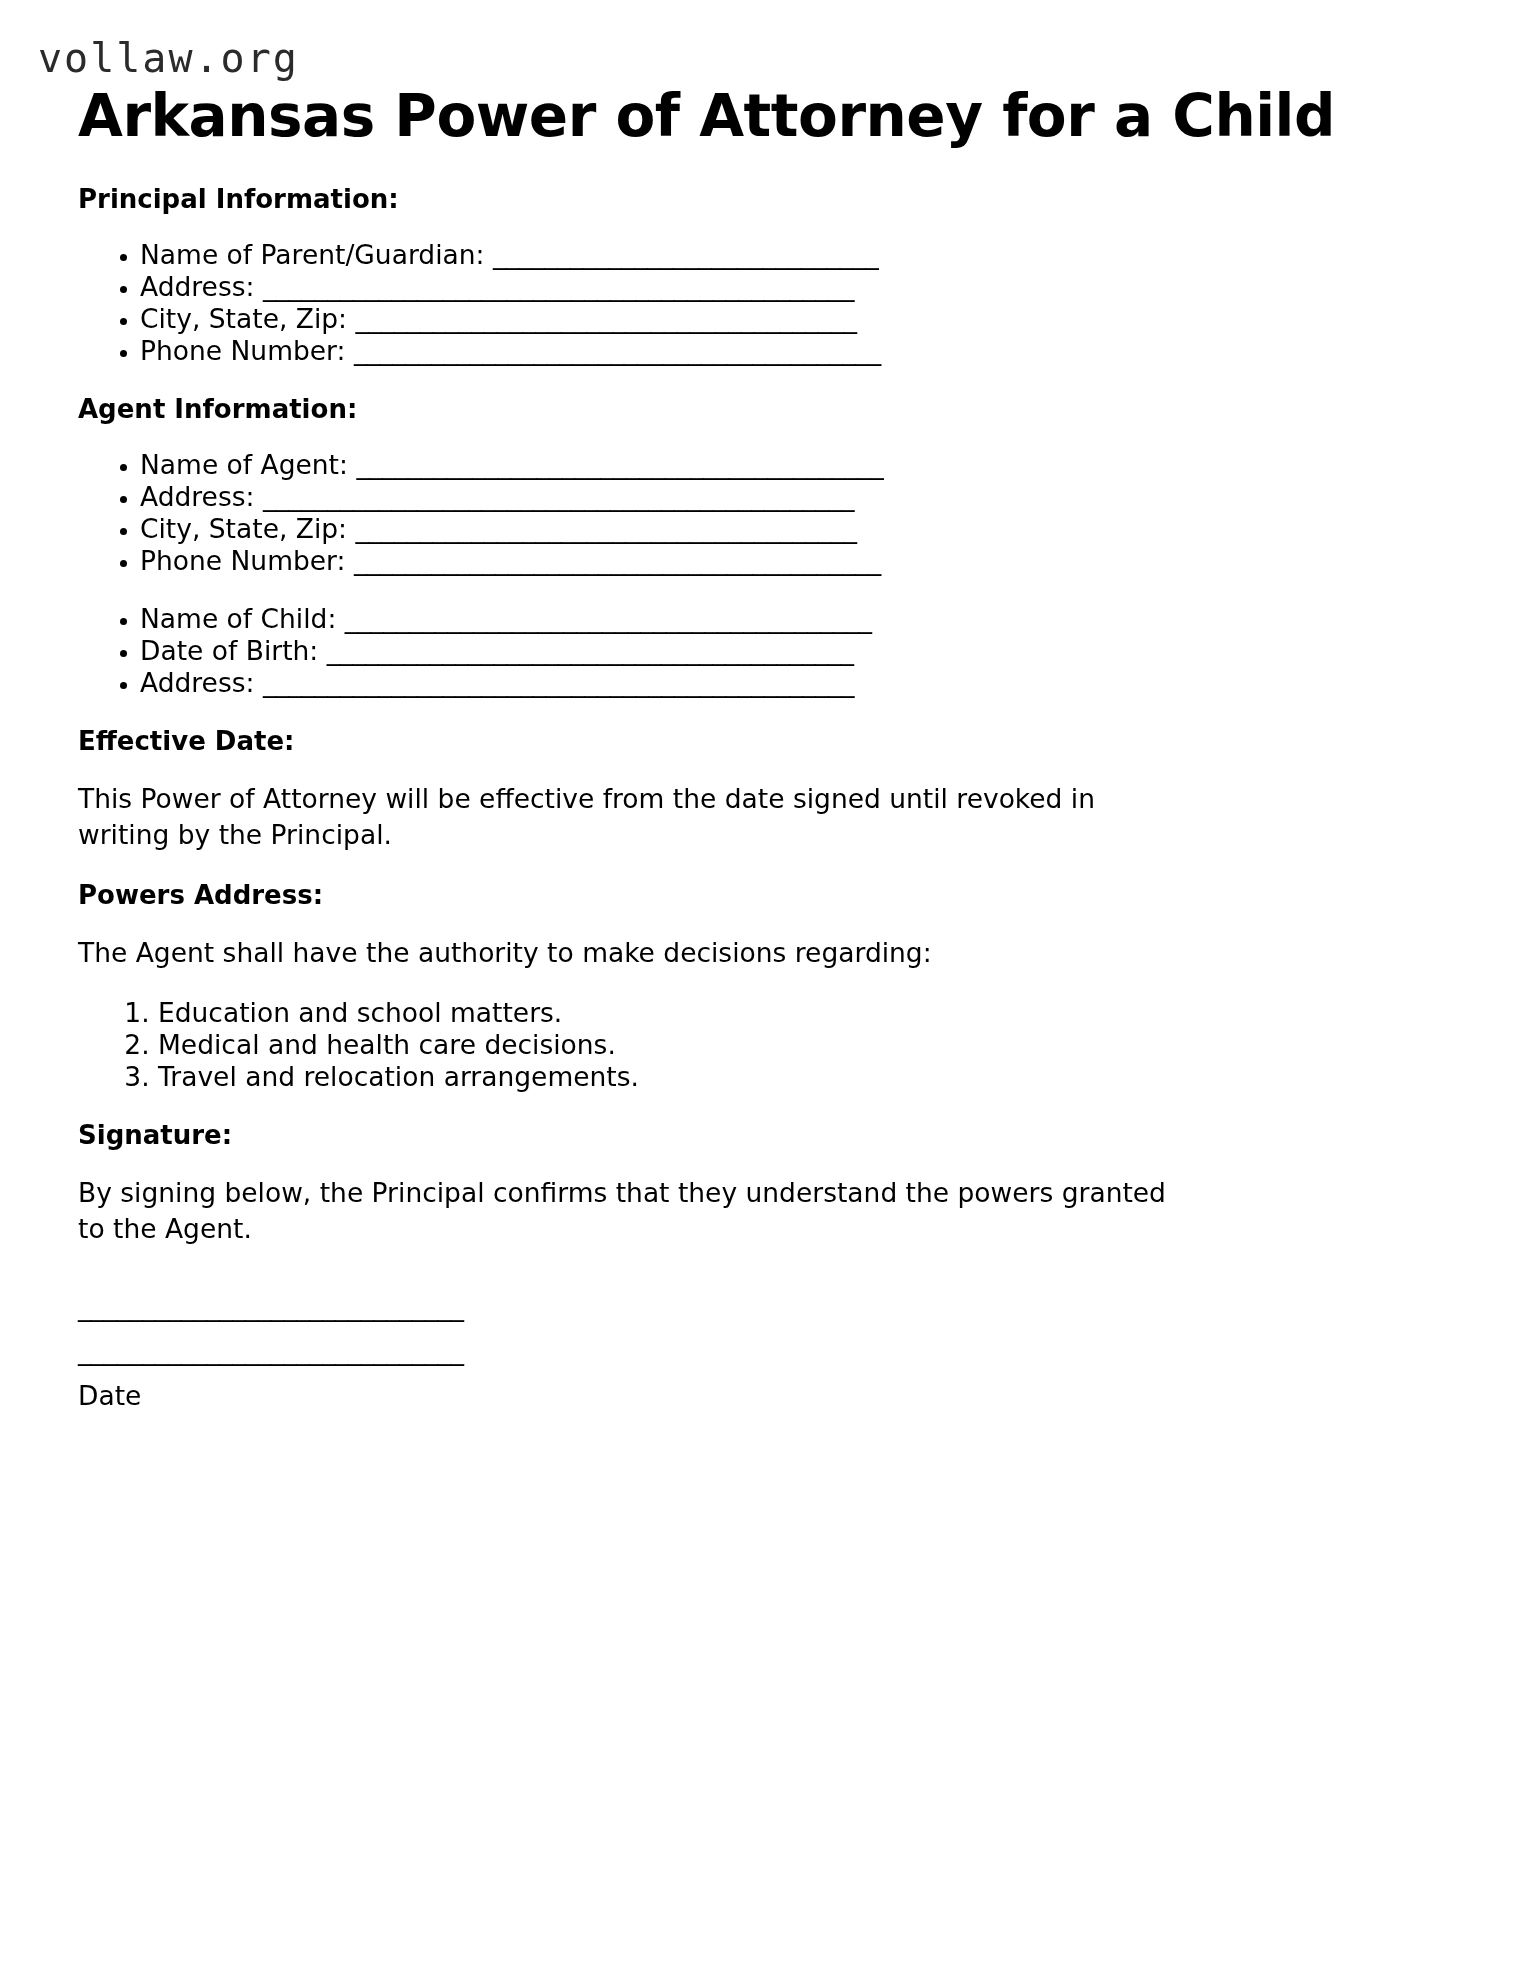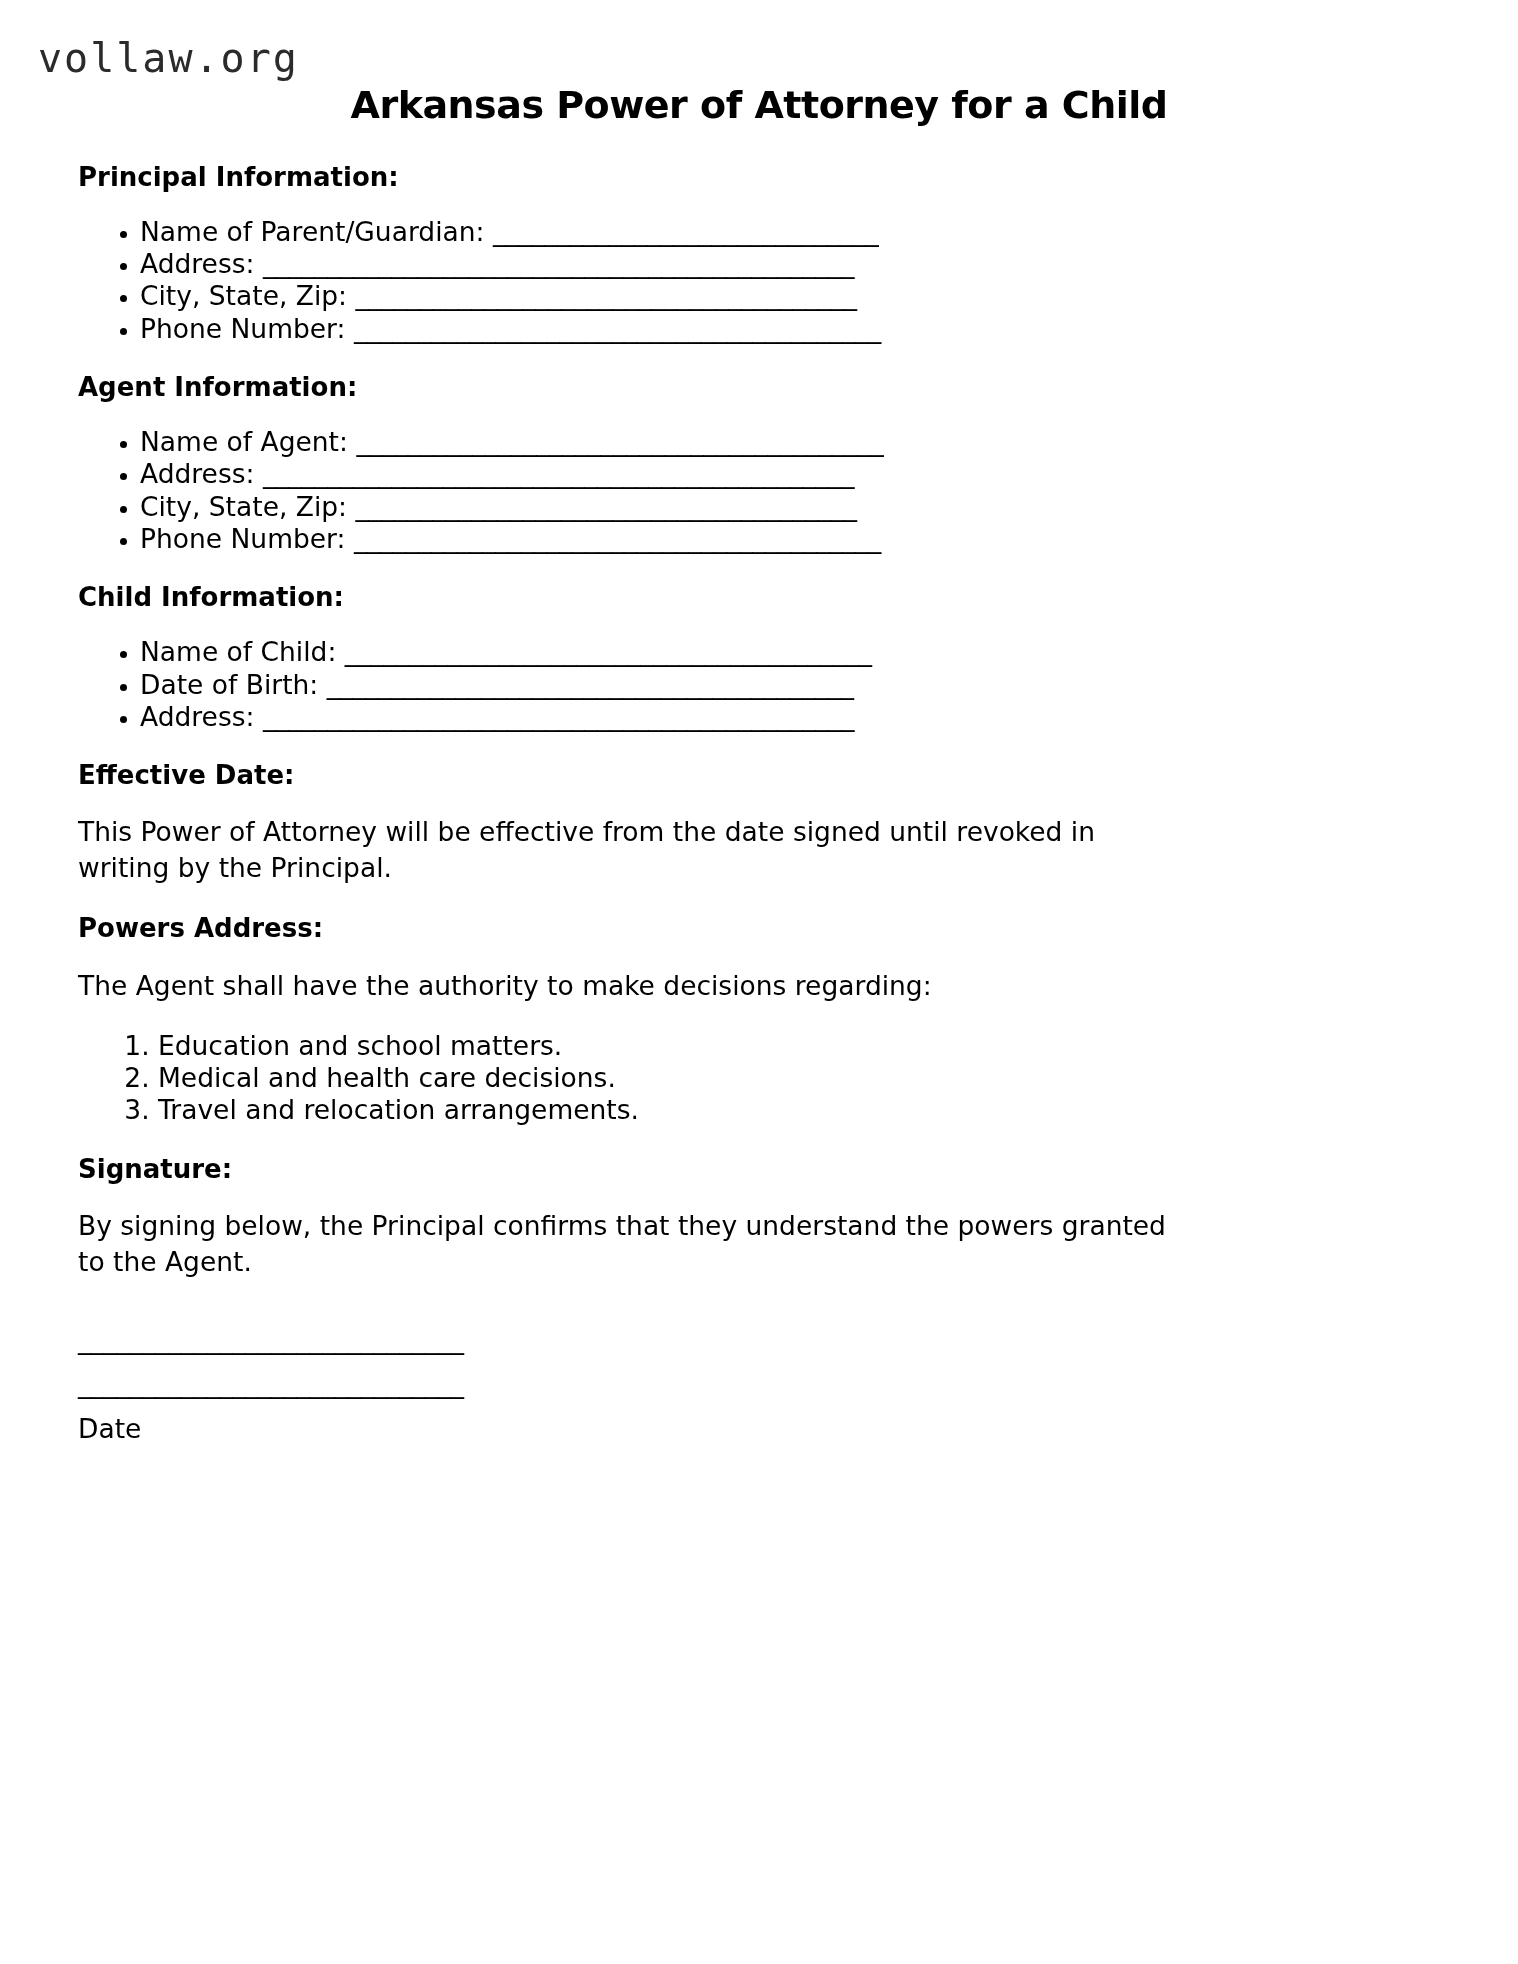--- a/index.html
+++ b/index.html
@@ -31,27 +31,26 @@
     font-size: 40px;
     letter-spacing: 2px;
     color: #2b2b2b;
     line-height: 1.0;
     margin: 0 0 6px 0;
     padding-left: 0px;
   }
   .doc-title {
     font-family: "DejaVu Sans", sans-serif;
     font-weight: bold;
-    font-size: 38px;
+    font-size: 58px;
     line-height: 1.12;
     color: #000000;
     margin: 0 0 0 0;
     padding-left: 40px;
     letter-spacing: -0.5px;
-    text-align: center;
   }
   
   .body-wrap {
     padding-left: 40px;
     padding-right: 10px;
     margin-top: 34px;
   }
   p.para {
     font-size: 26.5px;
     line-height: 1.36;
@@ -133,21 +132,20 @@
 
       <h2 class="section-head">Agent Information:</h2>
 
       <ul class="field-list">
         <li><span>Name of Agent:</span> <span class="blank">_________________________________________</span></li>
         <li><span>Address:</span> <span class="blank">______________________________________________</span></li>
         <li><span>City, State, Zip:</span> <span class="blank">_______________________________________</span></li>
         <li><span>Phone Number:</span> <span class="blank">_________________________________________</span></li>
       </ul>
 
-      <h2 class="section-head">Child Information:</h2>
 
       <ul class="field-list">
         <li><span>Name of Child:</span> <span class="blank">_________________________________________</span></li>
         <li><span>Date of Birth:</span> <span class="blank">_________________________________________</span></li>
         <li><span>Address:</span> <span class="blank">______________________________________________</span></li>
       </ul>
 
       <h2 class="section-head">Effective Date:</h2>
 
       <p class="para">This Power of Attorney will be effective from the date signed until revoked in writing by the Principal.</p>

